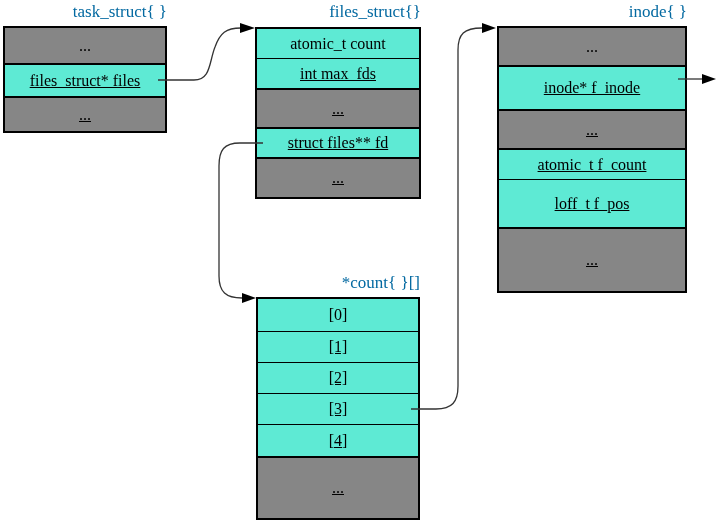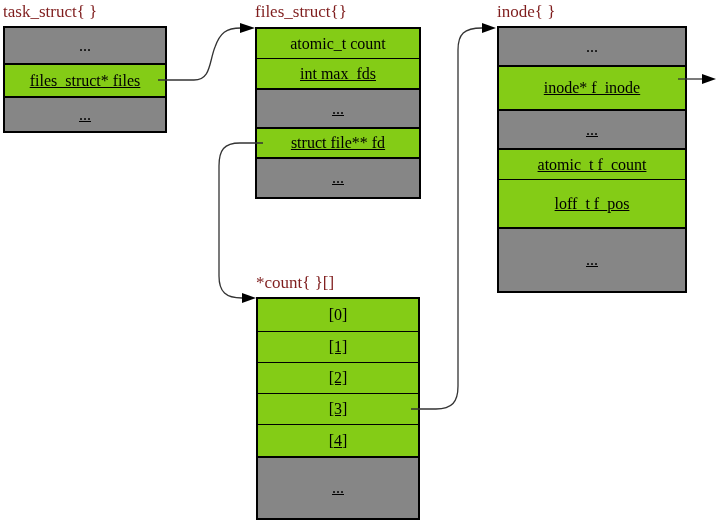--- a/index.html
+++ b/index.html
@@ -11,40 +11,40 @@
   html,body{margin:0;padding:0;}
   body{background:var(--background);font-family:"Liberation Serif", serif;}
   .diagram{
     position:relative;
     width:720px;height:522px;
     background:var(--background);
     overflow:hidden;
   }
   .struct-label{
     position:absolute;
-    text-align:left;
+    text-align:right;
     font-size:17px;
-    color:#7f1d1d;
+    color:#0369a1;
     line-height:20px;
     white-space:nowrap;
   }
   .struct{
     position:absolute;
     border:2px solid var(--box-border);
     background:#fff;
     box-sizing:border-box;
   }
   .row{
     display:flex;
     align-items:center;
     justify-content:center;
     box-sizing:border-box;
     font-size:16px;
     color:#000;
-    background:#84cc16;
+    background:#5eead4;
     white-space:nowrap;
     overflow:hidden;
   }
   .row + .row{border-top:1px solid var(--box-border);text-decoration:underline;}
   .row.gray{background:var(--gray-fill);}
   .row.gray + .row,
   .row + .row.gray{border-top-width:2px;}
   .arrows{
     position:absolute;
     left:0;top:0;
@@ -87,21 +87,21 @@
     <div class="row" style="height:29px">
       <span>atomic_t count</span>
     </div>
     <div class="row" style="height:30px">
       <span>int max_fds</span>
     </div>
     <div class="row gray" style="height:39px">
       <span>...</span>
     </div>
     <div class="row" style="height:30px">
-      <span>struct file** fd</span>
+      <span>struct files** fd</span>
     </div>
     <div class="row gray" style="height:40px">
       <span>...</span>
     </div>
   </div>
 
   <div class="struct" style="left:497px;top:26px;width:190px;">
     <div class="row gray" style="height:37px">
       <span>...</span>
     </div>

